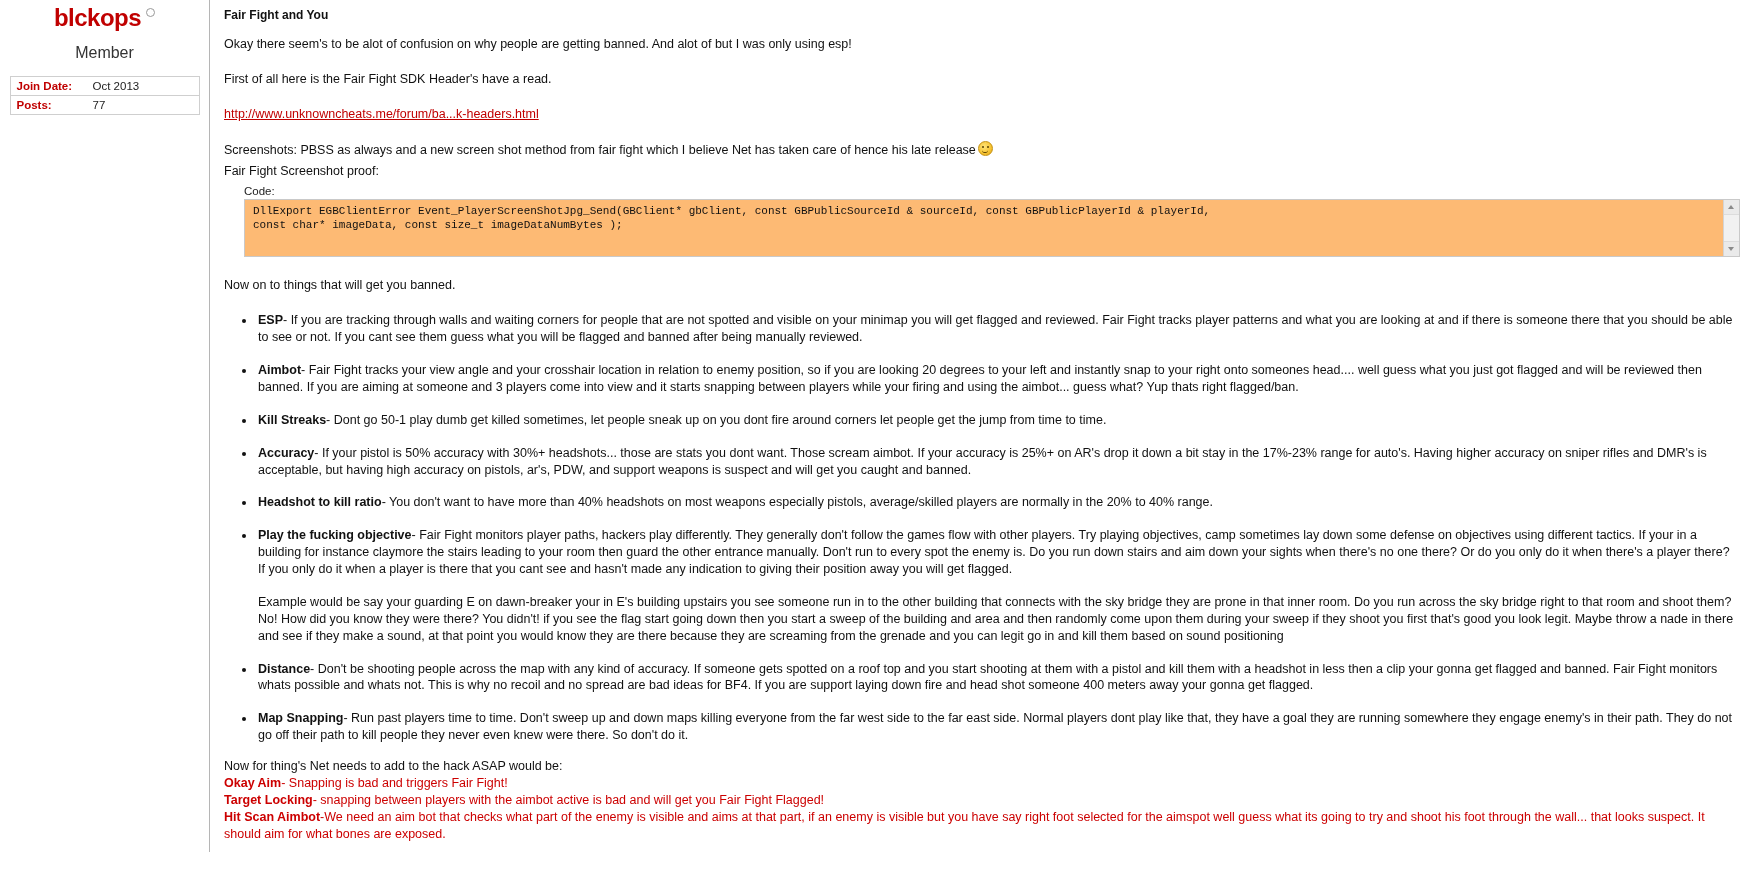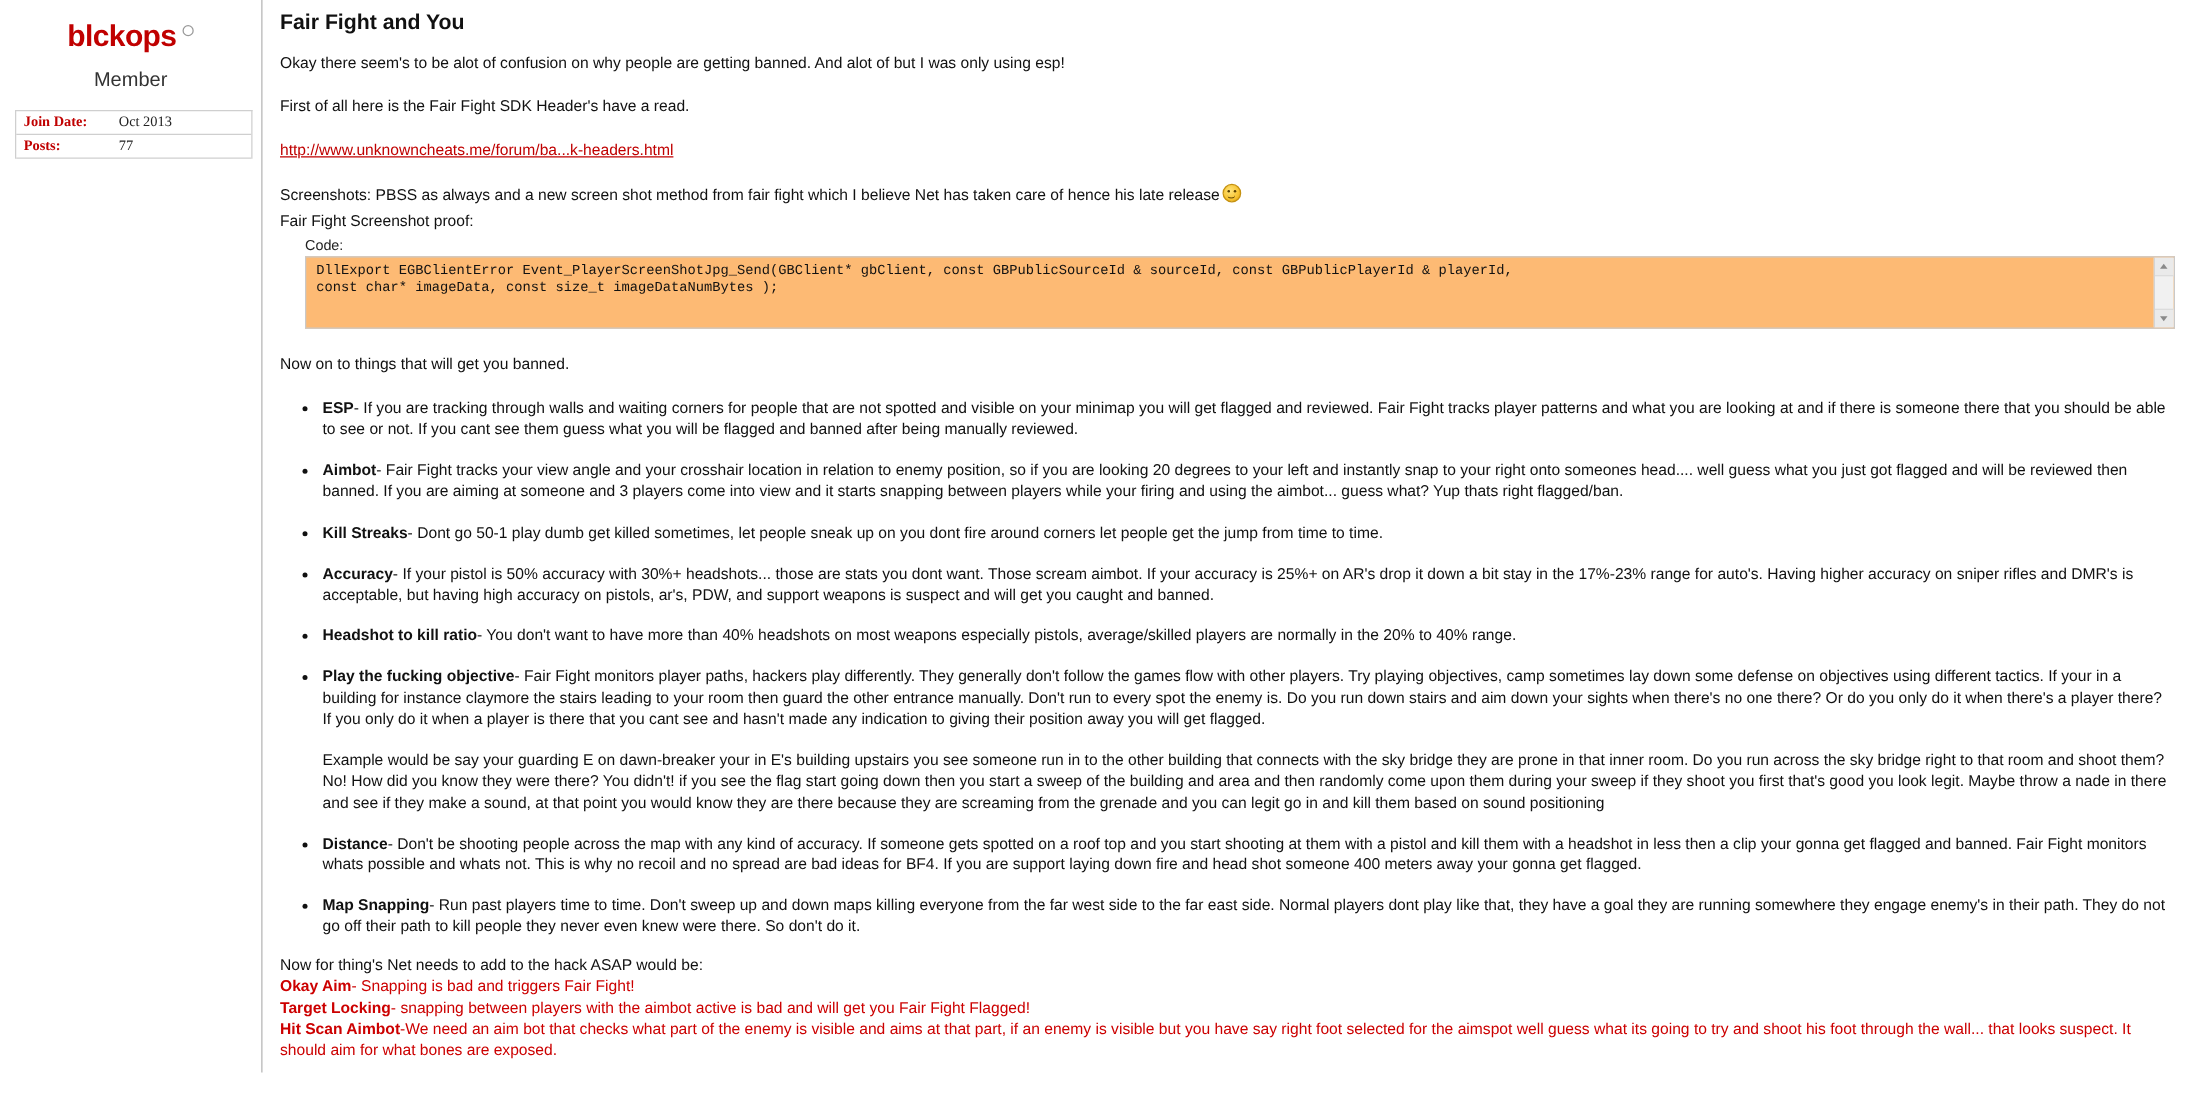--- a/index.html
+++ b/index.html
@@ -18,21 +18,21 @@
     display: flex;
     width: 1754px;
     align-items: stretch;
   }
   
   .userpanel {
     width: 210px;
     min-width: 210px;
     border-right: 1px solid #b5b5b5;
     background: #ffffff;
-    padding: 12px;
+    padding: 0;
     box-sizing: border-box;
   }
   .username-row {
     text-align: center;
     padding: 4px 0 0 0;
   }
   .username {
     font-size: 24px;
     color: #c00000;
     font-weight: bold;
@@ -63,21 +63,20 @@
     width: 190px;
     margin: 0 auto;
     border: 1px solid #cfcfcf;
     border-bottom: none;
     box-sizing: border-box;
   }
   .stats-row {
     display: flex;
     border-bottom: 1px solid #cfcfcf;
     font-size: 11.5px;
-    font-family: Liberation Serif, serif;
   }
   .stats-label {
     width: 78px;
     min-width: 78px;
     color: #c00000;
     font-weight: bold;
     padding: 3px 4px 3px 6px;
     box-sizing: border-box;
   }
   .stats-value {
@@ -88,21 +87,21 @@
     box-sizing: border-box;
   }
   
   .postbody {
     flex: 1;
     padding: 6px 14px 10px 12px;
     box-sizing: border-box;
     min-width: 0;
   }
   .post-title {
-    font-size: 17px;
+    font-size: 12px;
     font-weight: bold;
     color: #111;
     margin: 2px 0 14px 2px;
   }
   .para {
     font-size: 12.5px;
     line-height: 1.35;
     margin: 0 0 18px 2px;
     color: #111;
   }

